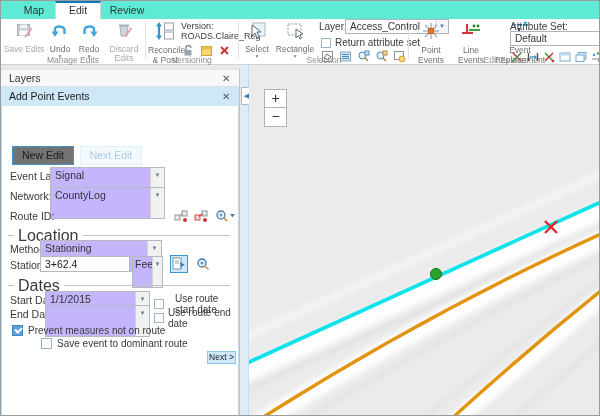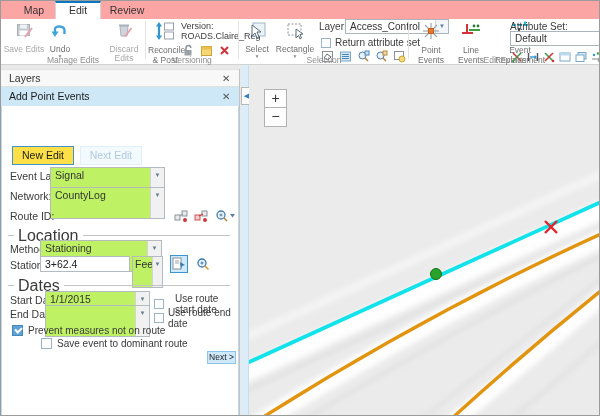--- a/index.html
+++ b/index.html
@@ -1,21 +1,21 @@
 <!DOCTYPE html>
 <html><head>
 <meta charset="utf-8">
 <style>
   * { box-sizing: border-box; margin: 0; padding: 0; }
   html,body { background:#fff; }
   body { font-family:"Liberation Sans", sans-serif; }
   .window { position:relative; width:600px; height:416px; border:1px solid #9b9b9b; background:#fff; overflow:hidden; color:#333; }
 
   
-  .tabstrip { position:absolute; top:0; left:0; right:0; height:18px; background:#fca5a5; }
+  .tabstrip { position:absolute; top:0; left:0; right:0; height:18px; background:#5eead4; }
   .tab { position:absolute; top:0; height:18px; line-height:18px; text-align:center; font-size:10.5px; color:#333; cursor:default; }
   .tab-map { left:12px; width:42px; }
   .tab-edit { left:54px; width:46px; background:#fff; border-left:1px solid #d6d6d6; border-right:1px solid #d6d6d6; border-top:2px solid #0a78be; line-height:15px; }
   .tab-review { left:100px; width:52px; }
 
   
   .ribbon { position:absolute; top:18px; left:0; right:0; height:46px; background:#fff; border-bottom:1px solid #d2d2d2; }
   .rsep { position:absolute; top:2px; height:38px; width:1px; background:#e3e3e3; }
   .grp-label { position:absolute; top:36px; font-size:8.5px; color:#8d8d8d; text-align:center; }
   .rbtn { position:absolute; top:0; text-align:center; cursor:pointer; }
@@ -37,25 +37,25 @@
   .main { position:absolute; top:64px; left:0; right:0; bottom:0; background:#e9e9e9; }
 
   
   .panel { position:absolute; left:0; top:4px; bottom:0; width:239px; background:#fff; border-right:1px solid #c3c3c3; }
   .layers-bar { position:absolute; left:0; right:0; top:0; height:18px; background:#f8f8f8; border-top:1px solid #e2e2e2; border-bottom:1px solid #e0e0e0; font-size:10.5px; line-height:17px; padding-left:8px; color:#333; }
   .pane-header { position:absolute; left:0; right:0; top:18px; height:19px; background:#cfe8f8; font-size:10.5px; line-height:19px; padding-left:8px; color:#1c1c1c; }
   .xclose { position:absolute; right:7px; top:0; bottom:0; width:10px; font-size:10px; color:#555; line-height:18px; cursor:pointer; }
   .pane-body { position:absolute; left:0; right:0; top:37px; bottom:0; background:#fff; border-left:1px solid #bcd9ee; border-right:1px solid #bcd9ee; }
 
   .pbtn { position:absolute; height:19px; font-size:10.5px; text-align:center; line-height:17px; cursor:pointer; }
-  .pbtn-primary { background:#fde047; border:1px solid #3f94cf; color:#1b1b1b; }
+  .pbtn-primary { background:#737373; border:1px solid #3f94cf; color:#1b1b1b; }
   .pbtn-disabled { background:#f3fafd; border:1px solid #e2eff8; color:#aecbe0; cursor:default; }
 
   .flabel { position:absolute; font-size:10.5px; color:#3a3a3a; white-space:nowrap; }
-  .combo { position:absolute; height:32px; background:#bef264; border:1px solid #b3bac0; font-size:10.5px; line-height:14px; padding-left:4px; white-space:nowrap; overflow:hidden; cursor:pointer; }
+  .combo { position:absolute; height:32px; background:#c4b5fd; border:1px solid #b3bac0; font-size:10.5px; line-height:14px; padding-left:4px; white-space:nowrap; overflow:hidden; cursor:pointer; }
   .combo .ccaret2 { position:absolute; right:0; top:0; bottom:0; width:14px; background:#f1f1f1; border-left:1px solid #d4d4d4; color:#64808f; font-size:6px; text-align:center; line-height:14px; }
   .combo .bcaret { position:absolute; right:4px; top:0; bottom:0; color:#222; font-size:7px; line-height:14px; }
   .tinput { position:absolute; height:16px; background:#fff; border:1px solid #b3bac0; font-size:10.5px; line-height:14px; padding:0 0 0 4px; font-family:"Liberation Sans",sans-serif; color:#222; }
 
   .section-sep { position:absolute; left:6px; right:8px; height:11px; display:flex; align-items:center; gap:4px; }
   .section-sep .dash { width:6px; height:1px; background:#c4c4c4; flex:none; }
   .section-sep .lbl { font-size:16px; color:#3a3a3a; flex:none;text-align:right; }
   .section-sep .line { flex:1; height:1px; background:#c4c4c4; }
 
   .chkrow { position:absolute; display:flex; align-items:center; gap:5px; font-size:10px; color:#3a3a3a; cursor:pointer; }
@@ -98,20 +98,30 @@
       <span class="rlab">Save Edits</span>
     </div>
     <div class="rbtn" style="left:45px;width:28px;">
       <span class="ric">
         <svg width="20" height="19" viewBox="0 0 20 19">
             <path d="M5 12 L5 8 C5 4.5 14 4.5 14.5 9 L14.5 13" fill="none" stroke="#41a5dc" stroke-width="2.4"></path>
             <polygon points="1.5,10.5 8.5,10.5 5,16" fill="#41a5dc"></polygon>
           </svg>
       </span>
       <span class="rlab">Undo</span>
+      <span class="rcaret">▼</span>
+    </div>
+    <div class="rbtn" style="left:74px;width:28px;">
+      <span class="ric">
+        <svg width="20" height="19" viewBox="0 0 20 19">
+            <path d="M15 12 L15 8 C15 4.5 6 4.5 5.5 9 L5.5 13" fill="none" stroke="#41a5dc" stroke-width="2.4"></path>
+            <polygon points="11.5,10.5 18.5,10.5 15,16" fill="#41a5dc"></polygon>
+          </svg>
+      </span>
+      <span class="rlab">Redo</span>
       <span class="rcaret">▼</span>
     </div>
     <div class="rbtn disabled" style="left:102px;width:42px;">
       <span class="ric">
         <svg width="19" height="19" viewBox="0 0 19 19">
             <path d="M5 5 h8 l-1 10 h-6 z" fill="#cfd5da" stroke="#aab2b9"></path>
             <rect x="4" y="3.5" width="10" height="1.6" fill="#aab2b9"></rect>
             <line x1="10" y1="15.5" x2="16.5" y2="7" stroke="#e9a0ac" stroke-width="2"></line>
           </svg>
       </span>

